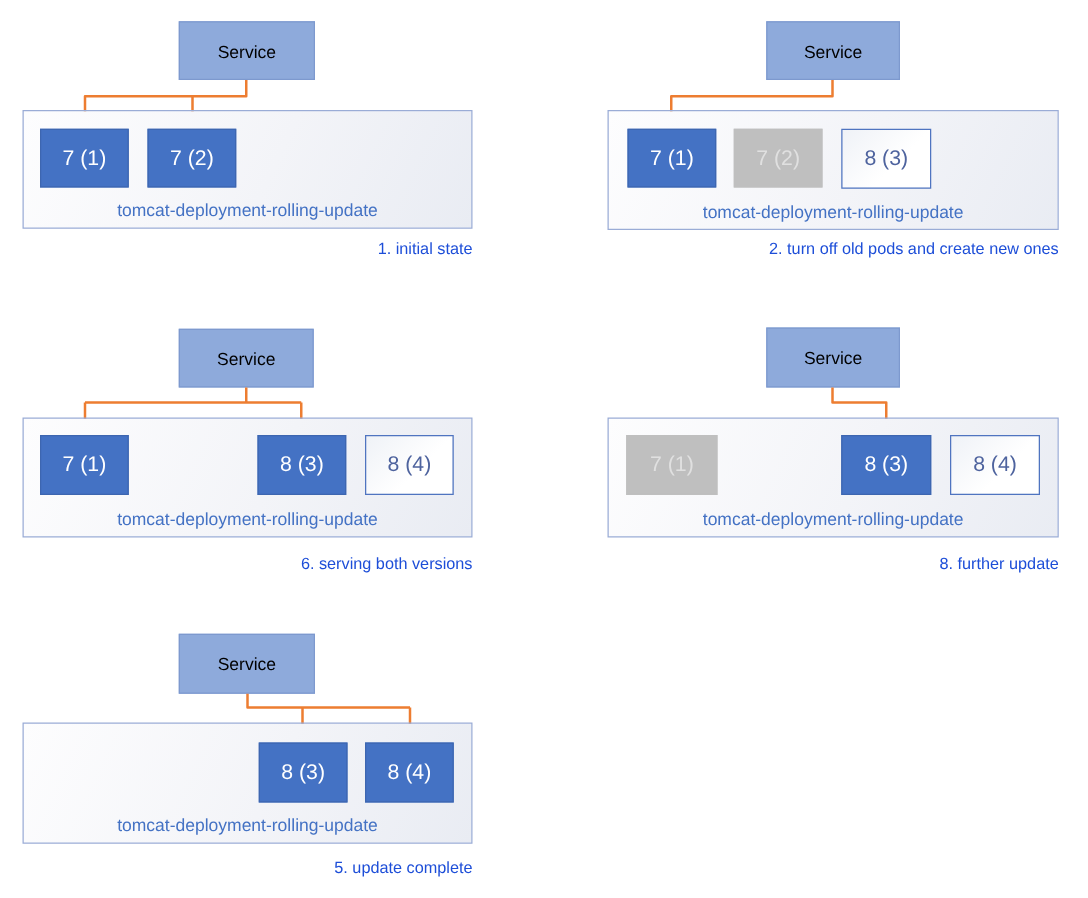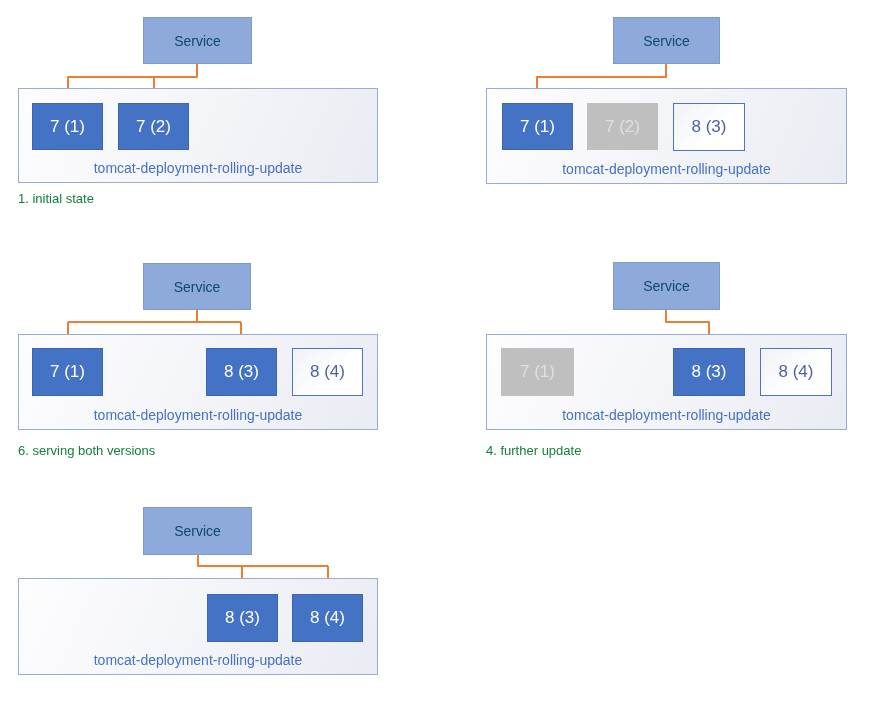--- a/index.html
+++ b/index.html
@@ -4,21 +4,21 @@
 <style>
   html,body{margin:0;padding:0;background:#ffffff;}
   .stage{
     position:relative;width:870px;height:718px;background:#ffffff;overflow:hidden;
     font-family:"Liberation Sans","DejaVu Sans",sans-serif;
   }
   .panel{position:absolute;width:435px;height:240px;}
   .service{
     position:absolute;background:#8EAADB;border:1px solid #7D99CE;
     display:flex;align-items:center;justify-content:center;
-    color:#0c4a6e;font-size:14px;box-sizing:border-box;
+    color:#000000;font-size:14px;box-sizing:border-box;
   }
   .arrows{position:absolute;left:0;top:0;pointer-events:none;}
   .arrows path{stroke:#ED7D31;stroke-width:2;fill:none;stroke-linejoin:round;}
   .arrows polygon{fill:#ED7D31;stroke:none;}
   .container-box{
     position:absolute;box-sizing:border-box;
     border:1px solid #9AACD6;
     background:linear-gradient(115deg,#FDFDFE 0%,#F3F4F8 55%,#E9ECF3 100%);
     text-decoration:underline;
   }
@@ -30,21 +30,21 @@
     position:absolute;width:71px;height:47px;box-sizing:border-box;
     display:flex;align-items:center;justify-content:center;font-size:17px;
   }
   .pod.active{background:#4472C4;border:1px solid #3D66B0;color:#FFFFFF;}
   .pod.terminated{background:#BFBFBF;border:1px solid #BFBFBF;color:#E0E0E0;}
   .pod.new{
     background:linear-gradient(135deg,#EFF2F7 0%,#FFFFFF 60%);
     border:1px solid #4F74C0;color:#4E639E;
   }
   .caption{
-    position:absolute;text-align:left;color:#15803d;font-size:13px;
+    position:absolute;text-align:right;color:#1d4ed8;font-size:13px;
   }
 </style>
 </head>
 <body>
 
 <div class="stage">
 
   <div class="panel" style="left:0;top:0;">
     <div class="service" style="left:143px;top:17px;width:109px;height:47px;">
       <span>Service</span>
@@ -79,20 +79,21 @@
     </div>
     <div class="pod active" style="left:67px;top:103px;">
       <span>7 (1)</span>
     </div>
     <div class="pod terminated" style="left:152px;top:103px;">
       <span>7 (2)</span>
     </div>
     <div class="pod new" style="left:238px;top:103px;width:72px;height:48px;">
       <span>8 (3)</span>
     </div>
+    <div class="caption" style="left:51px;top:191px;width:361px;">2. turn off old pods and create new ones</div>
   </div>
 
   <div class="panel" style="left:0;top:240px;">
     <div class="service" style="left:143px;top:23px;width:108px;height:47px;">
       <span>Service</span>
     </div>
     <svg class="arrows" width="435" height="240">
       <path d="M197,70 V82 M68,82 H241 M68,82 V98 M241,82 V98"></path>
       <polygon points="62.5,98 73.5,98 68,107.5"></polygon>
       <polygon points="235.5,98 246.5,98 241,107.5"></polygon>
@@ -125,36 +126,37 @@
     </div>
     <div class="pod terminated" style="left:66px;top:108px;width:73px;height:48px;">
       <span>7 (1)</span>
     </div>
     <div class="pod active" style="left:238px;top:108px;width:72px;height:48px;">
       <span>8 (3)</span>
     </div>
     <div class="pod new" style="left:325px;top:108px;width:72px;height:48px;">
       <span>8 (4)</span>
     </div>
-    <div class="caption" style="left:51px;top:203px;width:361px;">4. further update</div>
+    <div class="caption" style="left:51px;top:203px;width:361px;">8. further update</div>
   </div>
 
   <div class="panel" style="left:0;top:480px;height:238px;">
     <div class="service" style="left:143px;top:27px;width:109px;height:48px;">
       <span>Service</span>
     </div>
     <svg class="arrows" width="435" height="238">
       <path d="M198,75 V86 H328 M242,86 V104 M328,86 V104"></path>
       <polygon points="236.5,104 247.5,104 242,113.5"></polygon>
       <polygon points="322.5,104 333.5,104 328,113.5"></polygon>
     </svg>
     <div class="container-box" style="left:18px;top:98px;width:360px;height:97px;">
       <div class="container-label">tomcat-deployment-rolling-update</div>
     </div>
     <div class="pod active" style="left:207px;top:114px;height:48px;">
       <span>8 (3)</span>
     </div>
     <div class="pod active" style="left:292px;top:114px;height:48px;">
       <span>8 (4)</span>
     </div>
+    <div class="caption" style="left:18px;top:206px;width:360px;">5. update complete</div>
   </div>
 
 </div>
 
 </body></html>

